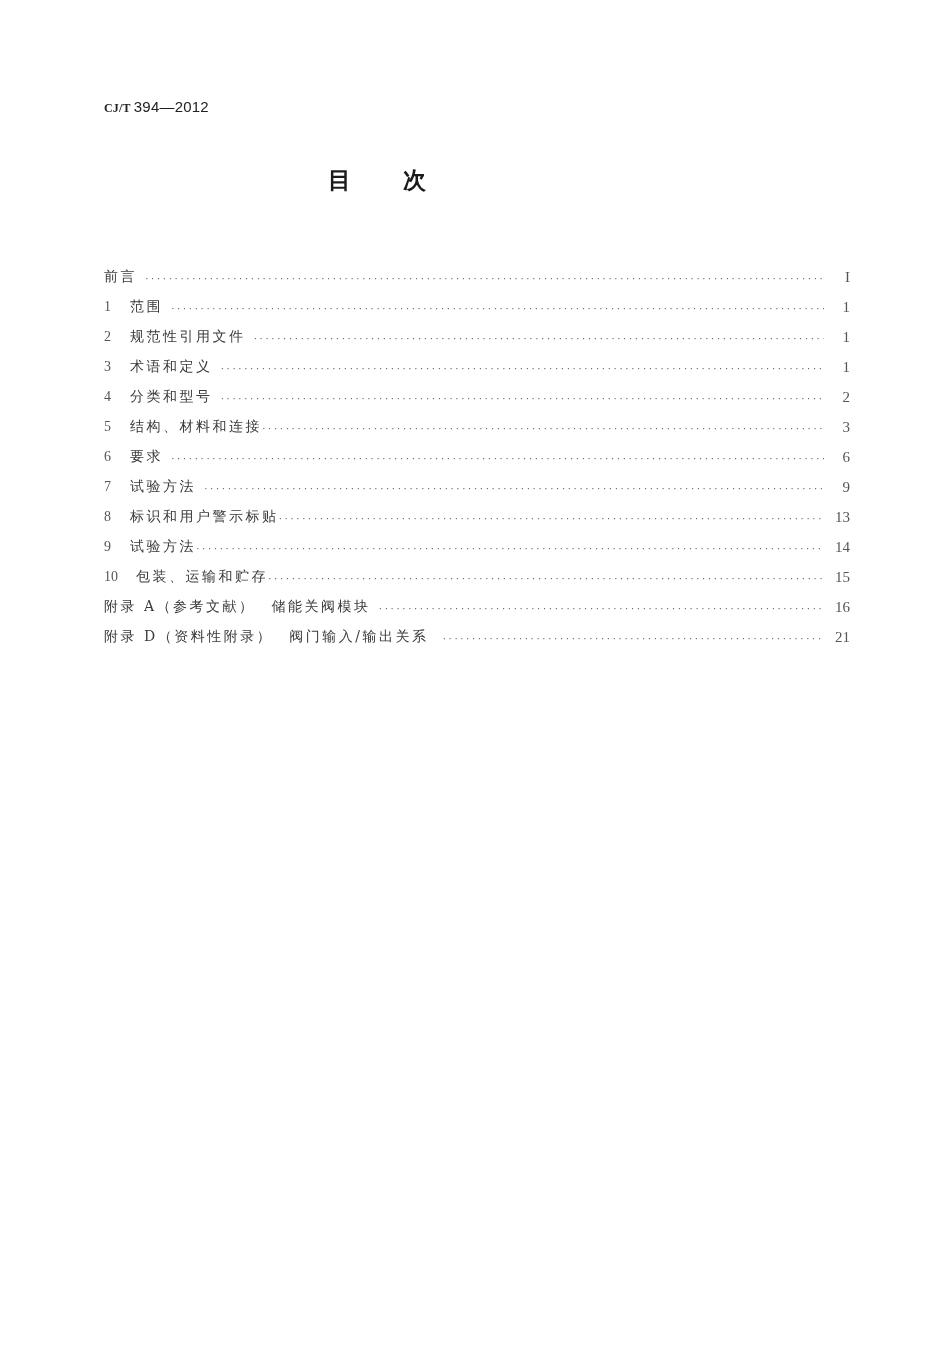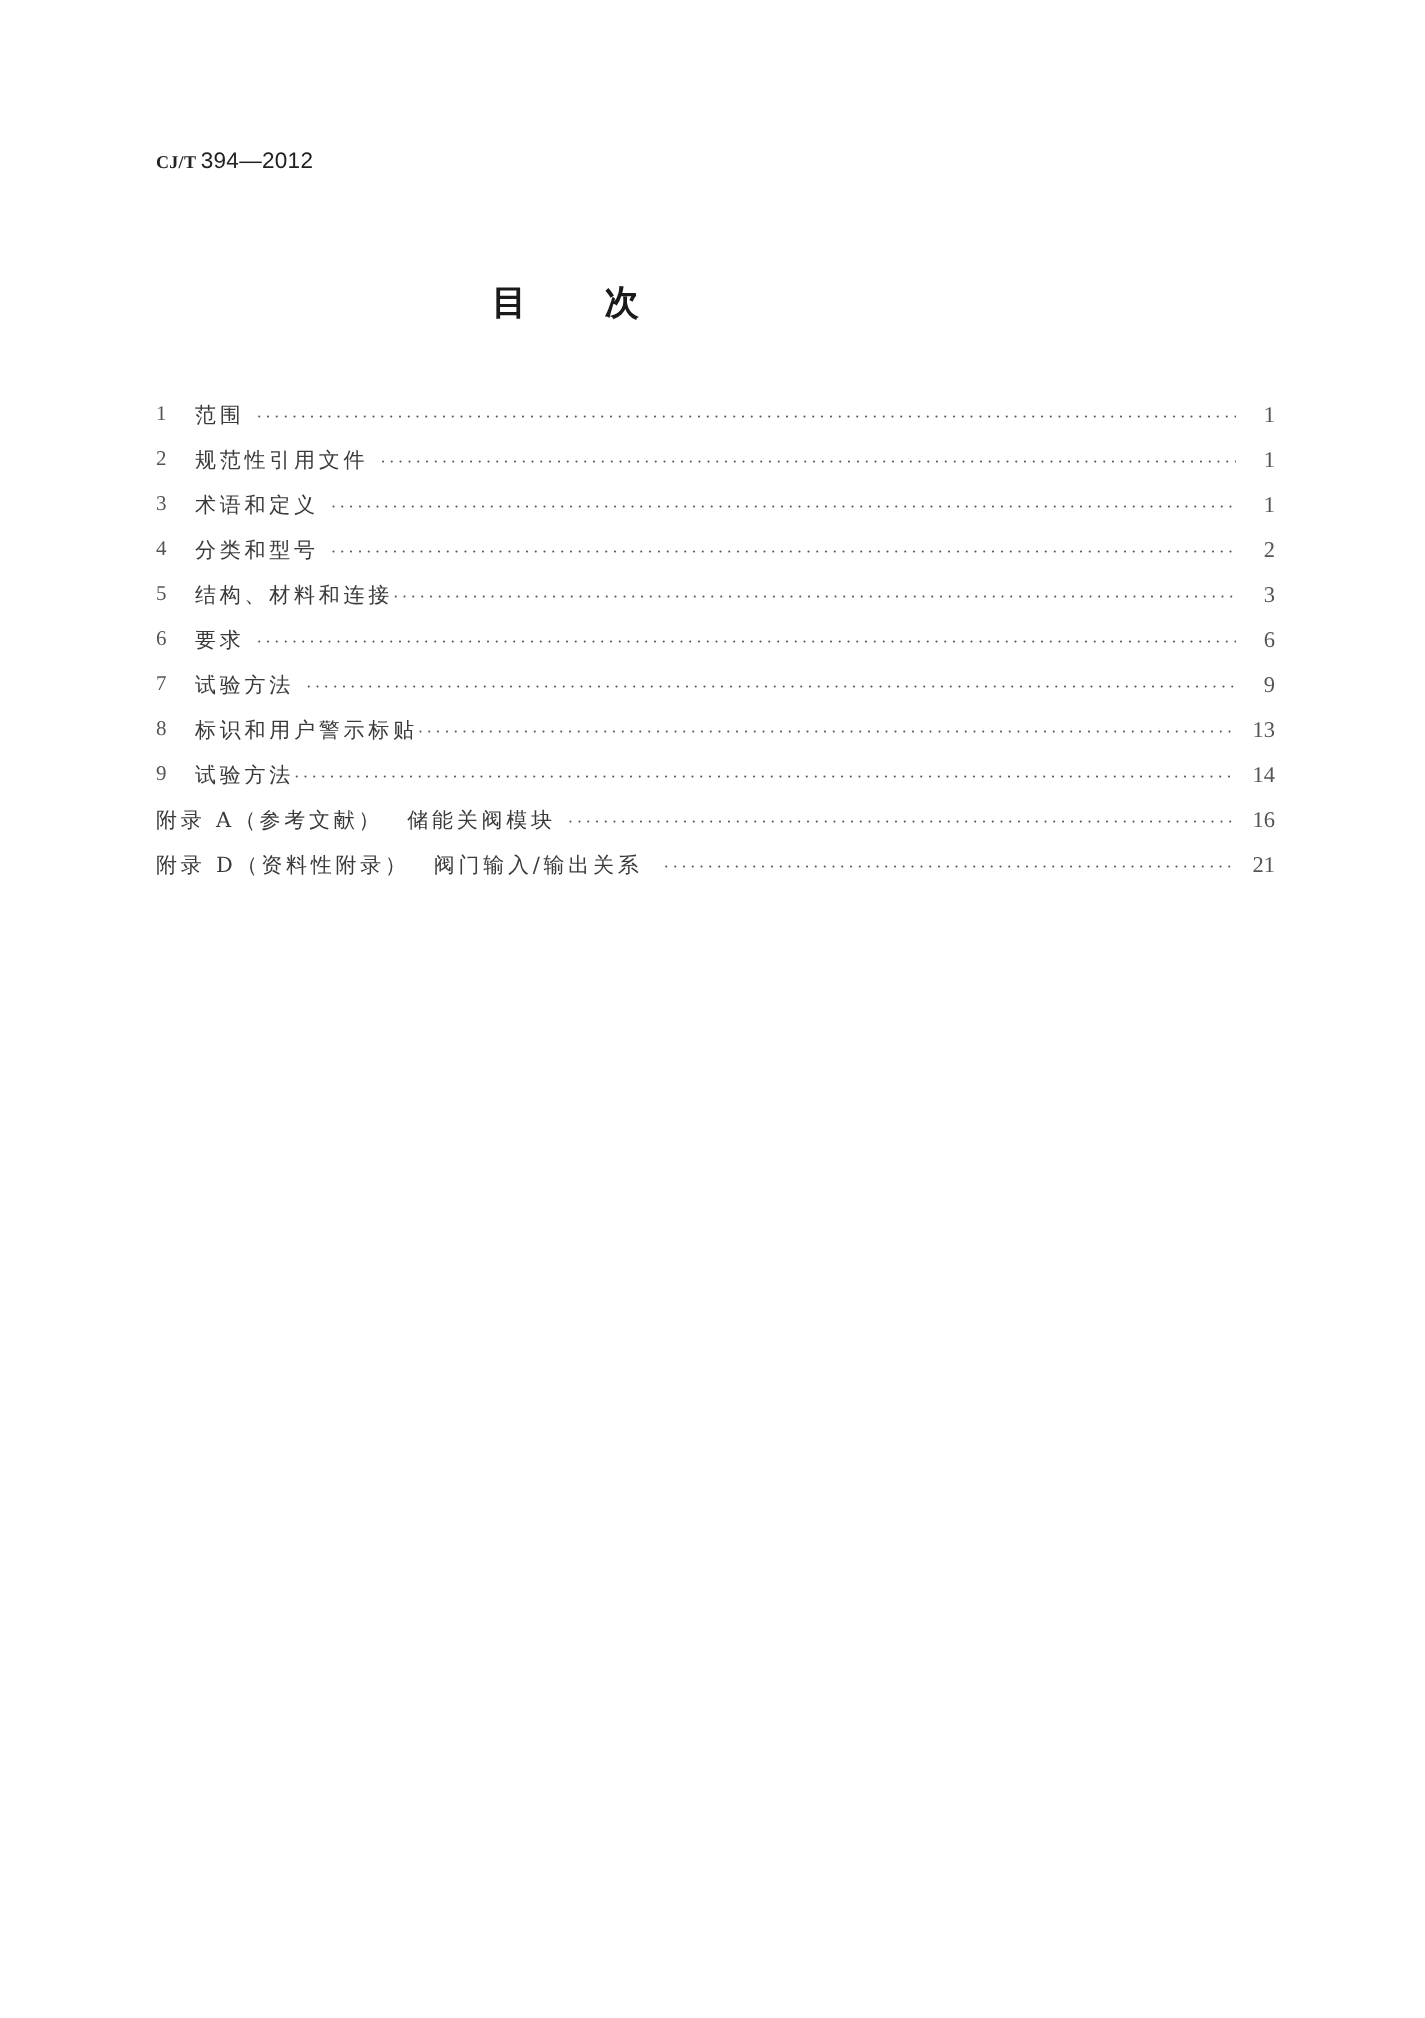--- a/index.html
+++ b/index.html
@@ -29,21 +29,21 @@
       font-size: 12px;
     }
     .std-code .num {
       font-family: "Liberation Sans", "DejaVu Sans", sans-serif;
       margin-left: 3px;
     }
     .toc-title {
       position: absolute;
       left: 0;
       width: 754px;
-      top: 186px;
+      top: 165px;
       text-align: center;
       font-family: "DejaVu Sans", "Liberation Sans", sans-serif;
       font-size: 23px;
       font-weight: bold;
       color: #1a1a1a;
       letter-spacing: 0;
     }
     .toc-title .ch1 { margin-right: 52px; }
     .toc-list {
       position: absolute;
@@ -110,20 +110,25 @@
 <div class="std-code">
   <span class="prefix">CJ/T</span><span class="num">394—2012</span>
 </div>
 
 <div class="toc-title">
   <span class="ch1">目</span><span>次</span>
 </div>
 
 <ul class="toc-list">
   <li class="toc-row">
+    <span class="toc-label">前言</span>
+    <span class="toc-dots"></span>
+    <span class="toc-page">I</span>
+  </li>
+  <li class="toc-row">
     <span class="toc-num">1</span>
     <span class="toc-label">范围</span>
     <span class="toc-dots"></span>
     <span class="toc-page">1</span>
   </li>
   <li class="toc-row">
     <span class="toc-num">2</span>
     <span class="toc-label">规范性引用文件</span>
     <span class="toc-dots"></span>
     <span class="toc-page">1</span>
@@ -164,20 +169,26 @@
     <span class="toc-dots tight"></span>
     <span class="toc-page">13</span>
   </li>
   <li class="toc-row">
     <span class="toc-num">9</span>
     <span class="toc-label">试验方法</span>
     <span class="toc-dots tight"></span>
     <span class="toc-page">14</span>
   </li>
   <li class="toc-row">
+    <span class="toc-num wide">10</span>
+    <span class="toc-label">包装、运输和贮存</span>
+    <span class="toc-dots tight"></span>
+    <span class="toc-page">15</span>
+  </li>
+  <li class="toc-row">
     <span class="toc-annex-prefix">附录 A（参考文献）</span>
     <span class="toc-label">储能关阀模块</span>
     <span class="toc-dots"></span>
     <span class="toc-page">16</span>
   </li>
   <li class="toc-row">
     <span class="toc-annex-prefix">附录 D（资料性附录）</span>
     <span class="toc-label">阀门输入/输出关系</span>
     <span class="toc-dots" style="margin-left:14px"></span>
     <span class="toc-page">21</span>

